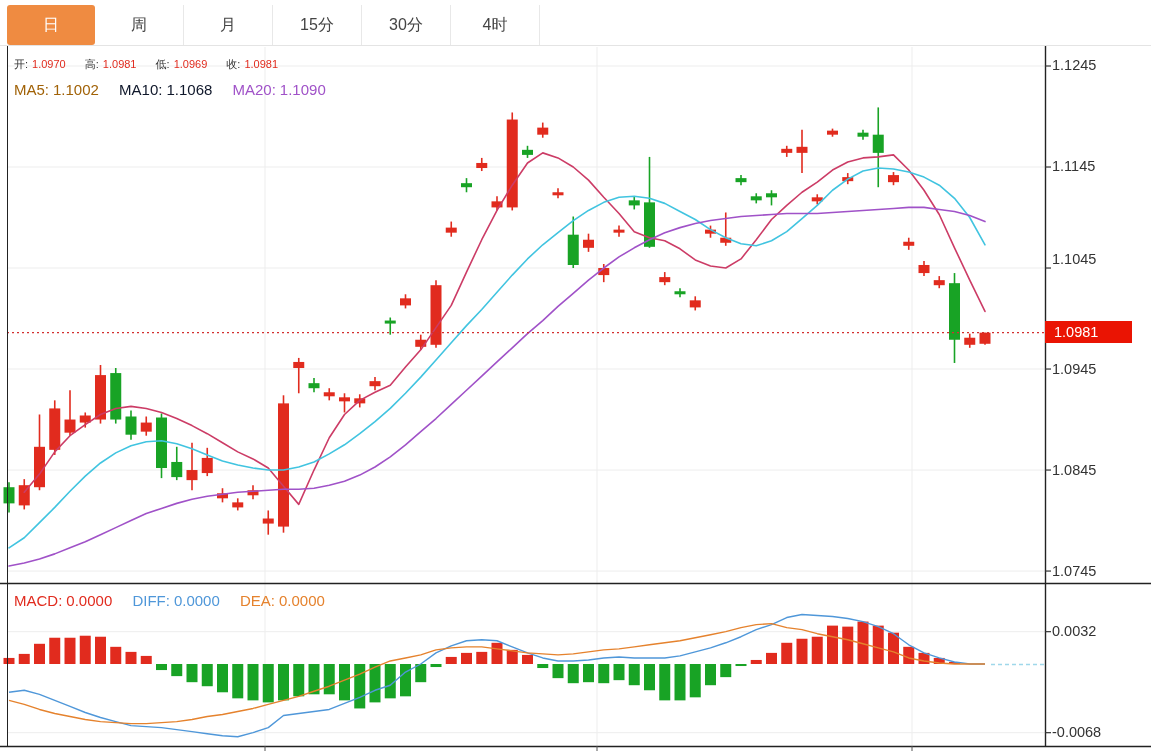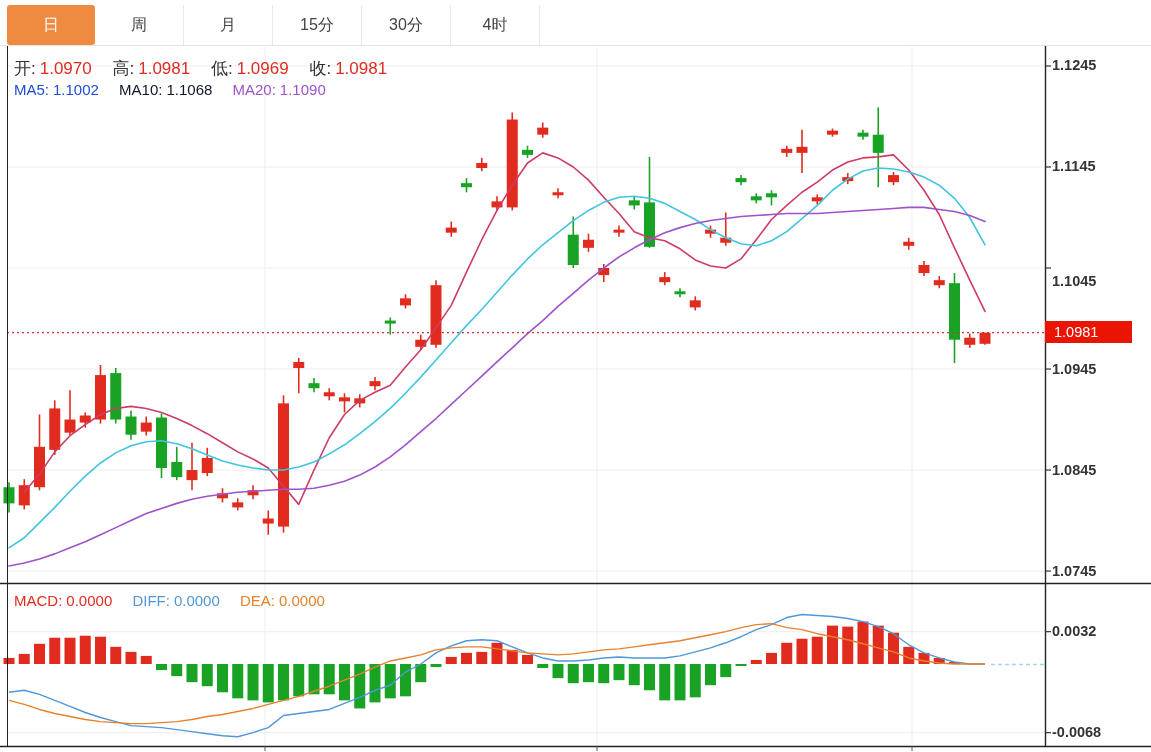--- a/index.html
+++ b/index.html
@@ -15,26 +15,26 @@
   .tab.active{background:#ef8b41;color:#fff;border-radius:3px;border-right:none;}
   
   .stage{position:absolute;left:0;top:0;width:1151px;height:752px;}
   svg{position:absolute;left:0;top:0;}
   
   .readout{position:absolute;font-size:15px;white-space:nowrap;}
   .readout span{margin-right:4px;}
   .readout .gap{margin-right:16px;}
   .lbl{color:#333;}
   .red{color:#e12b1e;}
-  .ma5t{color:#1d4ed8;}
+  .ma5t{color:#a16207;}
   .ma10t{color:#0f172a;text-align:right;}
   .ma20t{color:#a052c8;}
   .dift{color:#4f97d9;}
   .deat{color:#e5822d;}
-  .ylab{position:absolute;left:1052px;font-size:14.5px;color:#333;font-weight:bold;}
+  .ylab{position:absolute;left:1052px;font-size:14.5px;color:#333;}
   .price-tag{position:absolute;left:1045px;top:321px;width:87px;height:22px;
              background:#ea1403;color:#fff;font-size:14.5px;line-height:22px;
              padding-left:9px;box-sizing:border-box;}
 </style>
 </head>
 <body>
 
 <div class="stage">
 
   <svg id="chart-svg" width="1151" height="752" viewBox="0 0 1151 752">
@@ -276,42 +276,42 @@
 
   <div class="tabbar">
     <div class="tab active">日</div>
     <div class="tab">周</div>
     <div class="tab">月</div>
     <div class="tab">15分</div>
     <div class="tab">30分</div>
     <div class="tab">4时</div>
   </div>
 
-  <div class="readout" style="left:14px;top:57px;font-size:17px">
+  <div class="readout" style="left:14px;top:57px;font-size:11px">
     <span class="lbl">开:</span><span class="red gap">1.0970</span>
     <span class="lbl">高:</span><span class="red gap">1.0981</span>
     <span class="lbl">低:</span><span class="red gap">1.0969</span>
     <span class="lbl">收:</span><span class="red">1.0981</span>
   </div>
 
   <div class="readout" style="left:14px;top:81px">
     <span class="ma5t">MA5:</span><span class="ma5t gap">1.1002</span>
     <span class="ma10t">MA10:</span><span class="ma10t gap">1.1068</span>
     <span class="ma20t">MA20:</span><span class="ma20t">1.1090</span>
   </div>
 
   <div class="readout" style="left:14px;top:592px">
     <span class="red">MACD:</span><span class="red gap">0.0000</span>
     <span class="dift">DIFF:</span><span class="dift gap">0.0000</span>
     <span class="deat">DEA:</span><span class="deat">0.0000</span>
   </div>
 
   <div class="ylab" style="top:57px">1.1245</div>
   <div class="ylab" style="top:158px">1.1145</div>
-  <div class="ylab" style="top:273px">1.1045</div>
+  <div class="ylab" style="top:251px">1.1045</div>
   <div class="ylab" style="top:361px">1.0945</div>
   <div class="ylab" style="top:462px">1.0845</div>
   <div class="ylab" style="top:563px">1.0745</div>
 
   <div class="ylab" style="top:623px">0.0032</div>
   <div class="ylab" style="top:724px">-0.0068</div>
 
   <div class="price-tag">1.0981</div>
 </div>
 

